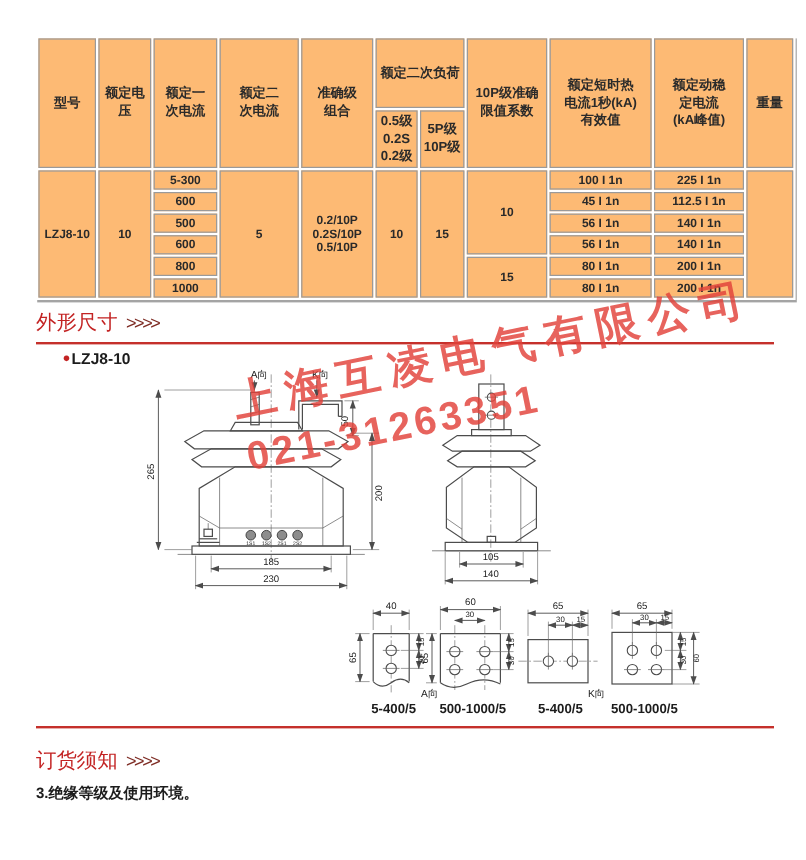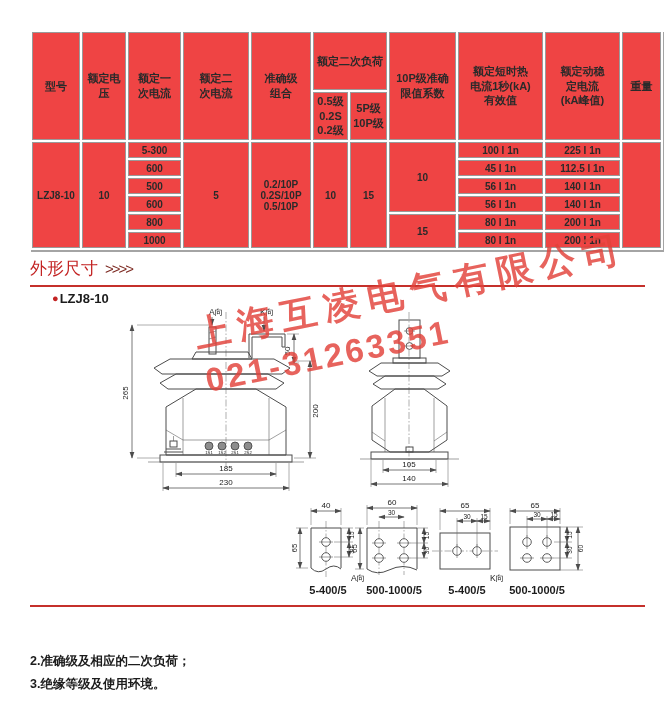--- a/index.html
+++ b/index.html
@@ -8,21 +8,21 @@
     font-family:"Liberation Sans","DejaVu Sans",sans-serif; color:#1c1c1c;
   }
 
   
   table.spec {
     position:absolute; left:30px; top:30px; width:609px;
     border-collapse:separate; border-spacing:2px; table-layout:fixed;
     background:#ffffff; box-shadow:1px 2px 0 rgba(90,90,90,.55);
   }
   table.spec th, table.spec td {
-    background:#ef4444; border:1px solid #9a9a9a;
+    background:#fdba74; border:1px solid #9a9a9a;
     font-size:11px; font-weight:bold; color:#2a2a2a;
     text-align:center; vertical-align:middle; padding:0 1px; line-height:1.35;
   }
   table.spec thead tr:nth-child(1){ height:58px; }
   table.spec thead tr:nth-child(2){ height:48px; }
   table.spec tbody tr { height:16px; }
   table.spec tbody td { font-size:10px; line-height:1.1; }
   .preline { white-space:pre-line; }
 
   
@@ -392,18 +392,20 @@
       <text class="cap" x="537" y="594">500-1000/5</text>
     </g>
   </svg>
 
   <div class="watermark">
     <div class="wm1">上海互凌电气有限公司</div>
     <div class="wm2">021-31263351</div>
   </div>
 
   <div class="rule" id="rule-order"></div>
+  <div class="sec-title" id="title-order">
+    <span>订货须知</span><span class="chev">&gt;&gt;&gt;&gt;</span>
+  </div>
   <div class="order-items">
-    <div>2.准确级及相应的二次负荷；</div>
     <div>3.绝缘等级及使用环境。</div>
   </div>
 
 </div>
 
 </body></html>

